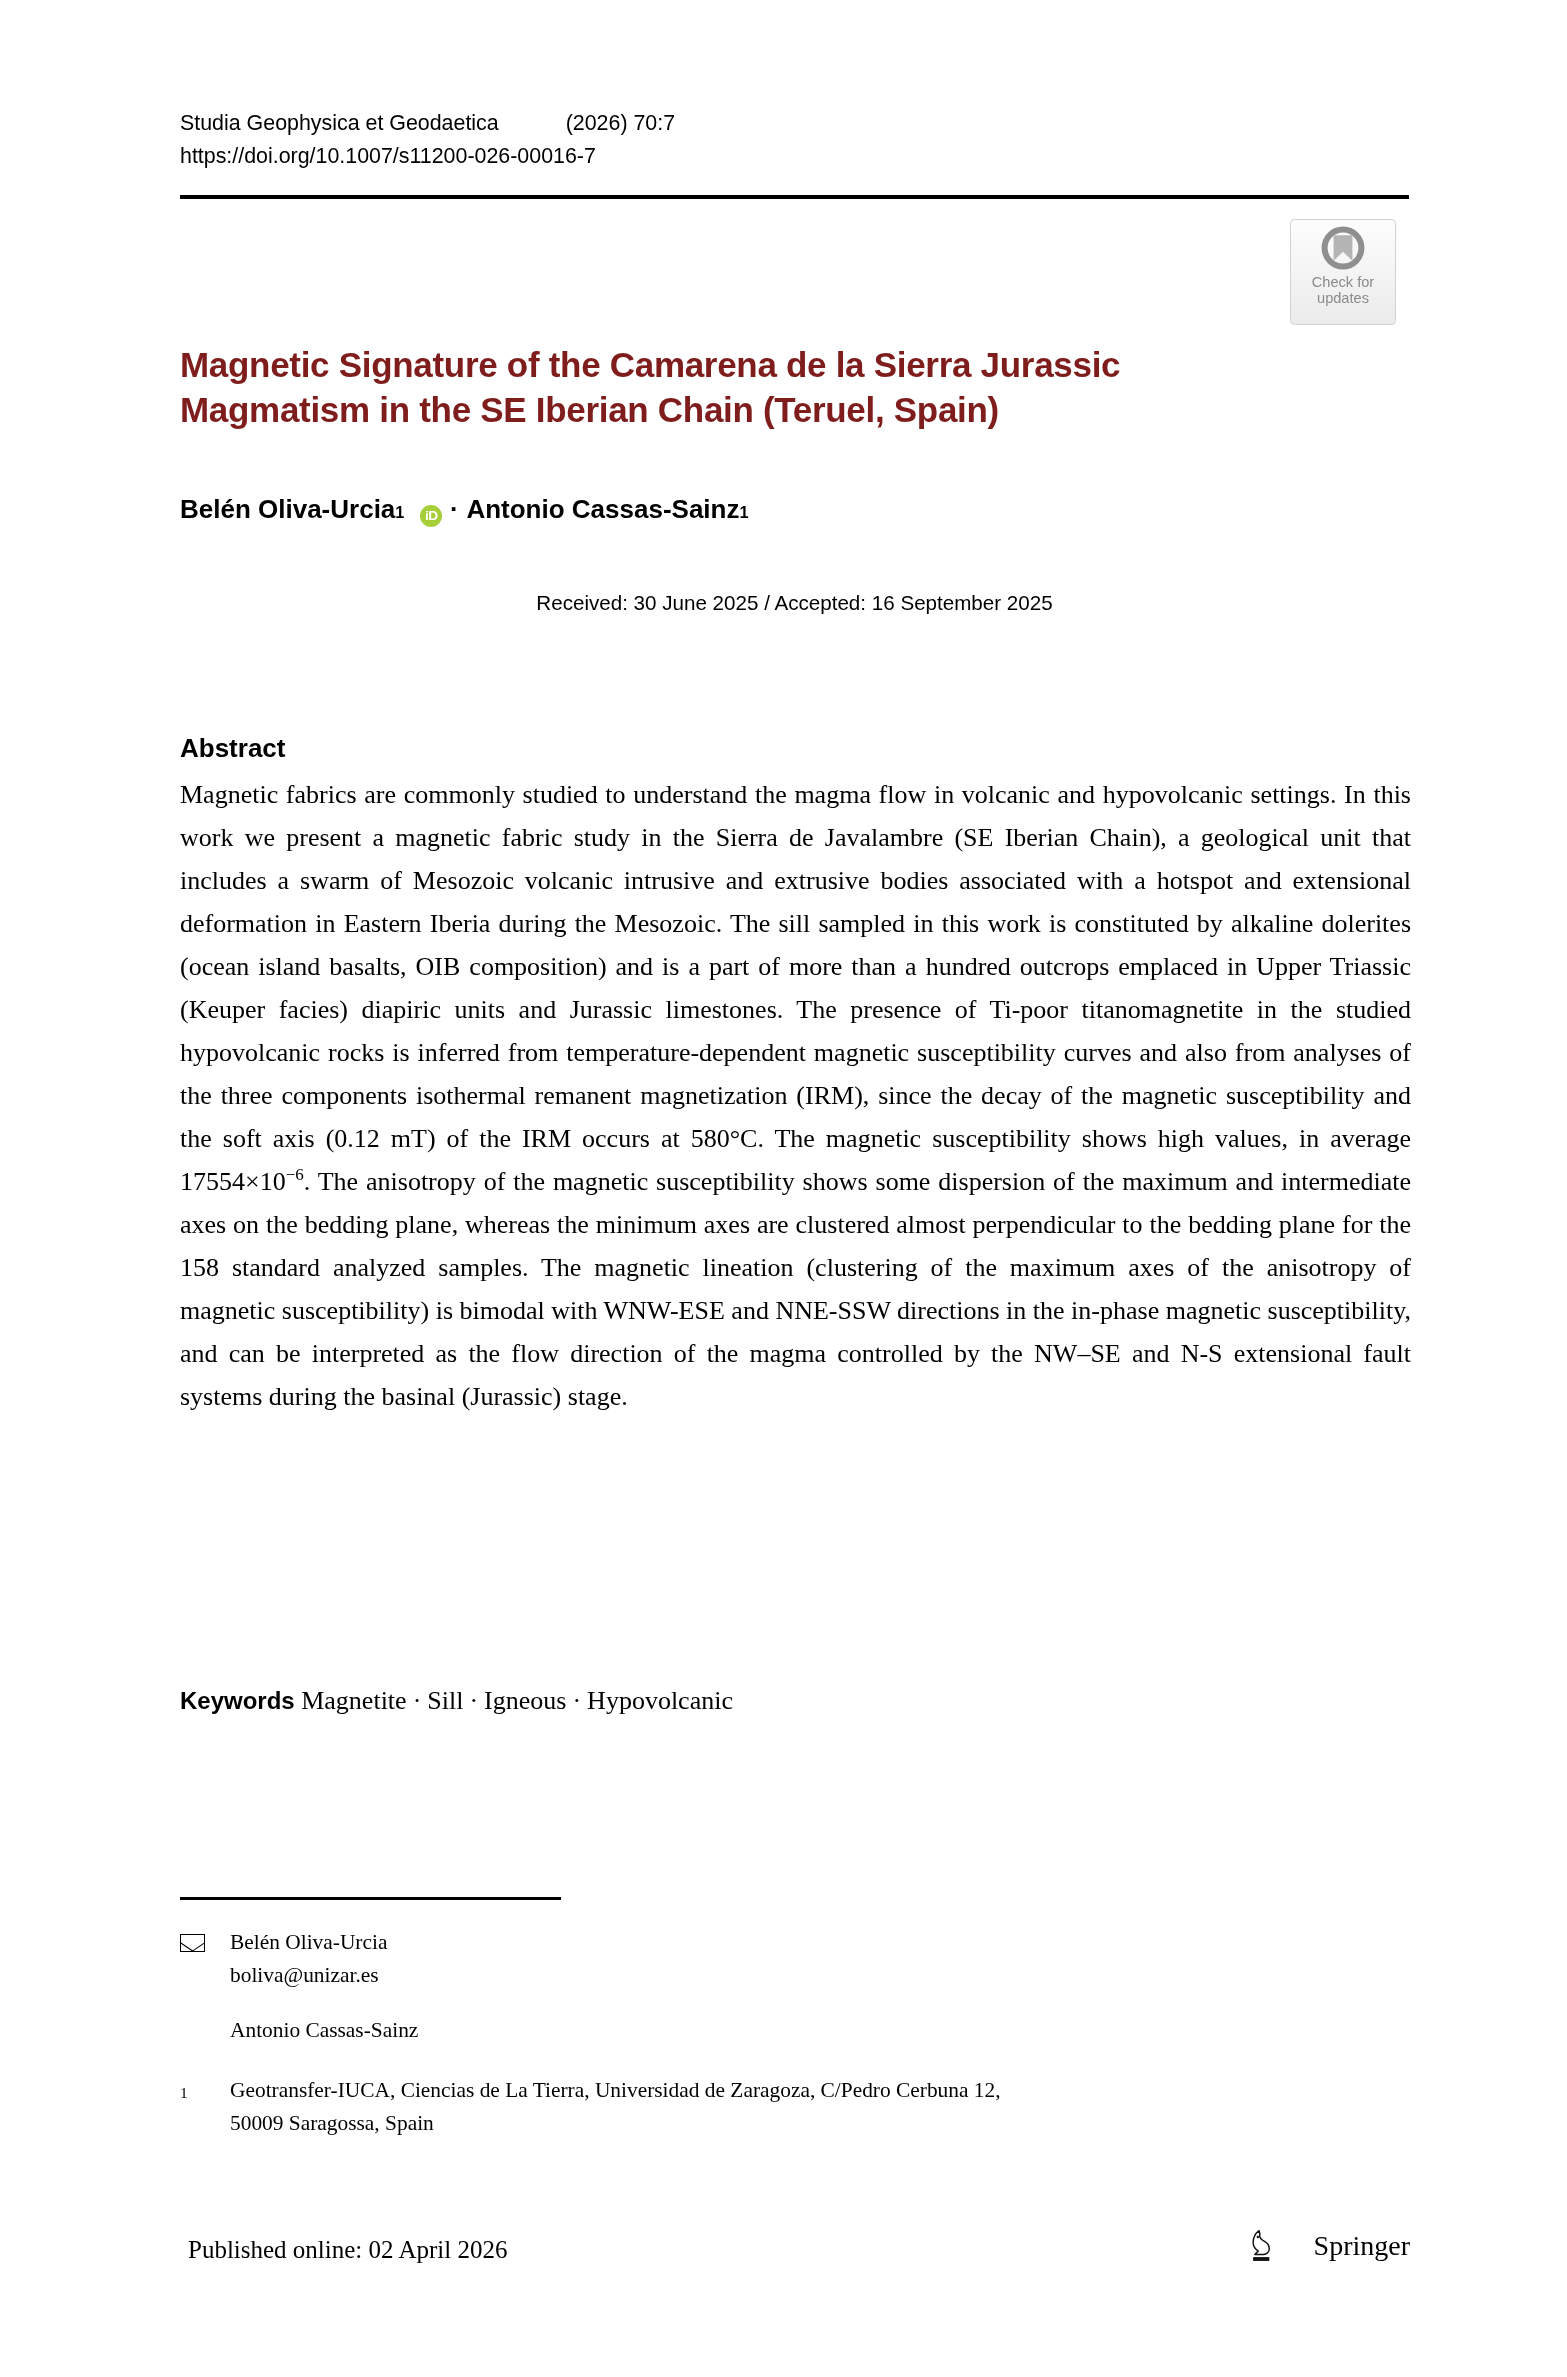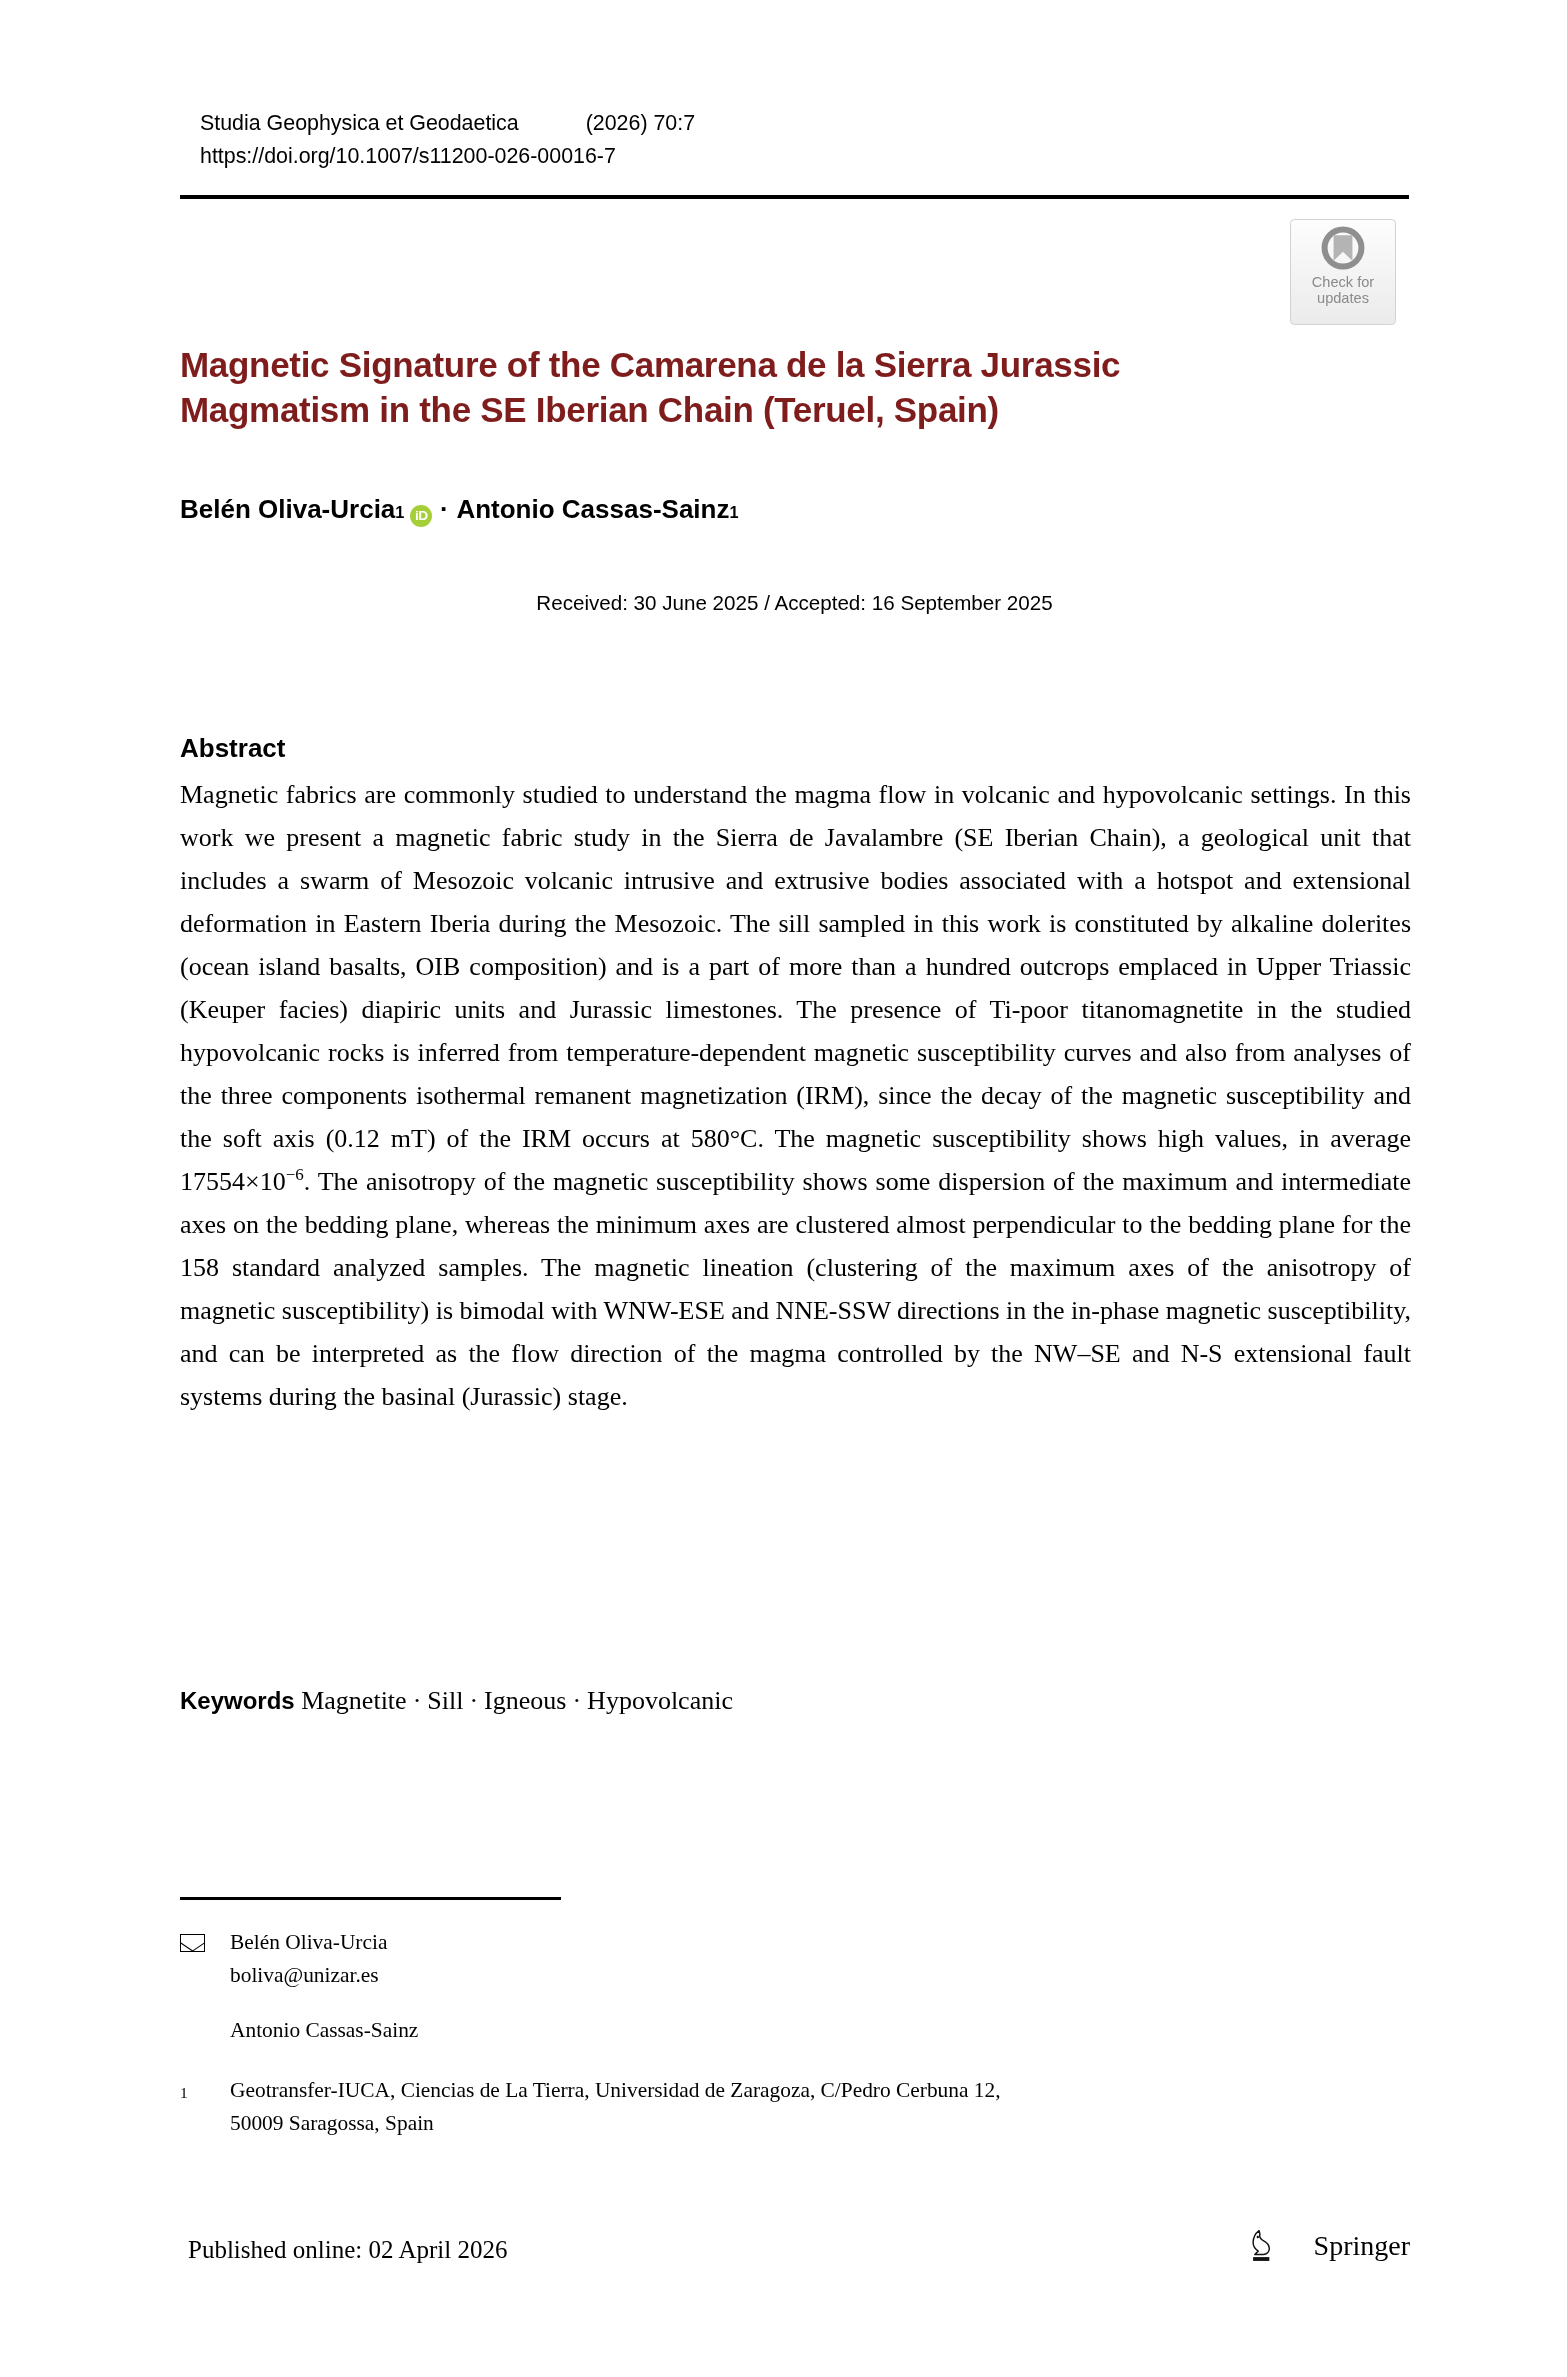--- a/index.html
+++ b/index.html
@@ -21,21 +21,20 @@
   
   .journal-header {
     position: absolute;
     left: 180px;
     top: 107px;
     width: 1229px;
     font-family: "Liberation Sans", sans-serif;
     font-size: 21.4px;
     line-height: 33px;
     color: #000;
-    margin-left: 20px;
   }
   .journal-line1 {
     display: flex;
     align-items: baseline;
   }
   .journal-name { white-space: nowrap; }
   .journal-cite { margin-left: 67px; white-space: nowrap; }
   .journal-doi { white-space: nowrap; }
 
   .header-rule {
@@ -116,21 +115,21 @@
     width: 22px;
     height: 22px;
     border-radius: 50%;
     background: #a6ce39;
     color: #ffffff;
     font-family: "Liberation Sans", sans-serif;
     font-weight: bold;
     font-size: 13.7px;
     line-height: 22px;
     text-align: center;
-    margin-left: 6px;
+    margin-left: 16px;
     position: relative;
     top: 1.7px;
     letter-spacing: -0.4px;
   }
   .sep-dot { margin: 0 7.7px; }
 
   
   .dates {
     position: absolute;
     left: 180px;

